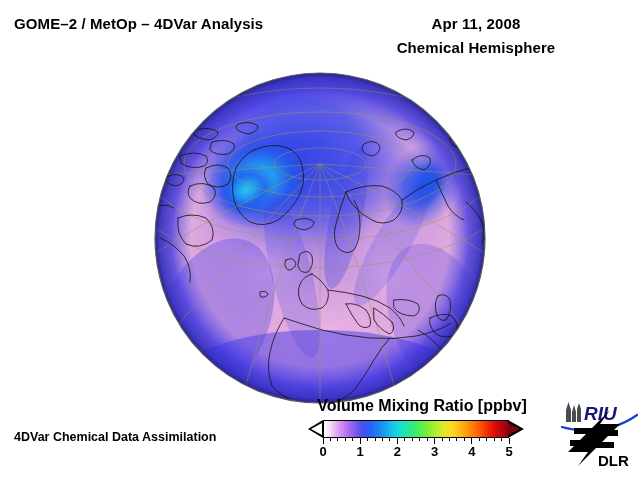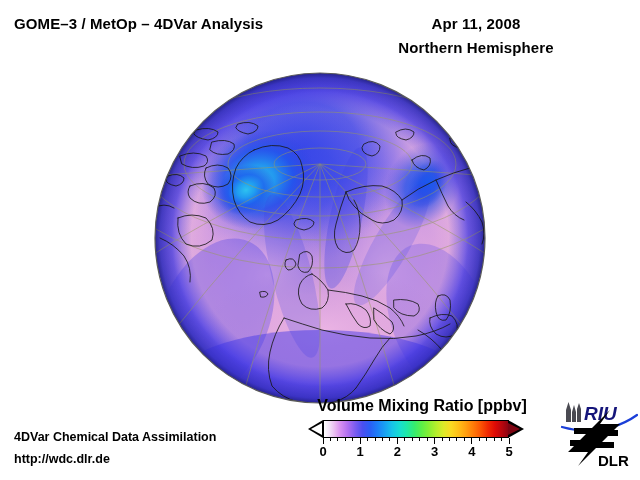--- a/index.html
+++ b/index.html
@@ -213,26 +213,26 @@
     left: 566px;
     top: 408px;
     width: 70px;
     height: 62px;
   }
 </style>
 </head>
 <body>
 
 <div id="header-left">
-  <div class="hdr-line">GOME–3 / MetOp – 4DVar Analysis</div>
+  <div class="hdr-line">GOME–2 / MetOp – 4DVar Analysis</div>
 </div>
 
 <div id="header-right">
   <div class="hdr-line">Apr 11, 2008</div>
-  <div class="hdr-line">Northern Hemisphere</div>
+  <div class="hdr-line">Chemical Hemisphere</div>
 </div>
 
 <div id="globe-wrap">
 <svg id="globe-svg" width="340" height="340" viewBox="0 0 340 340" xmlns="http://www.w3.org/2000/svg">
   <defs>
     <clipPath id="globeClip">
       <circle cx="170" cy="170" r="165"></circle>
     </clipPath>
 
     <radialGradient id="gBase" cx="50%" cy="50%" r="50%">
@@ -400,21 +400,20 @@
 
     <circle cx="170" cy="170" r="165" fill="url(#gLimb)"></circle>
   </g>
 
   <circle cx="170" cy="170" r="165" fill="none" stroke="#5a5a5a" stroke-width="1.2"></circle>
 </svg>
 </div>
 
 <div id="footer-left">
   <div class="ftr-line">4DVar Chemical Data Assimilation</div>
-  <div class="ftr-line">http://wdc.dlr.de</div>
 </div>
 
 <div id="colorbar-block">
   <div id="colorbar-title">Volume Mixing Ratio [ppbv]</div>
   <div id="colorbar-row">
     <div id="cb-arrow-left"></div>
     <div id="cb-arrow-left-inner"></div>
     <div id="cb-bar"></div>
     <div id="cb-arrow-right"></div>
     <div id="cb-arrow-right-inner"></div>

